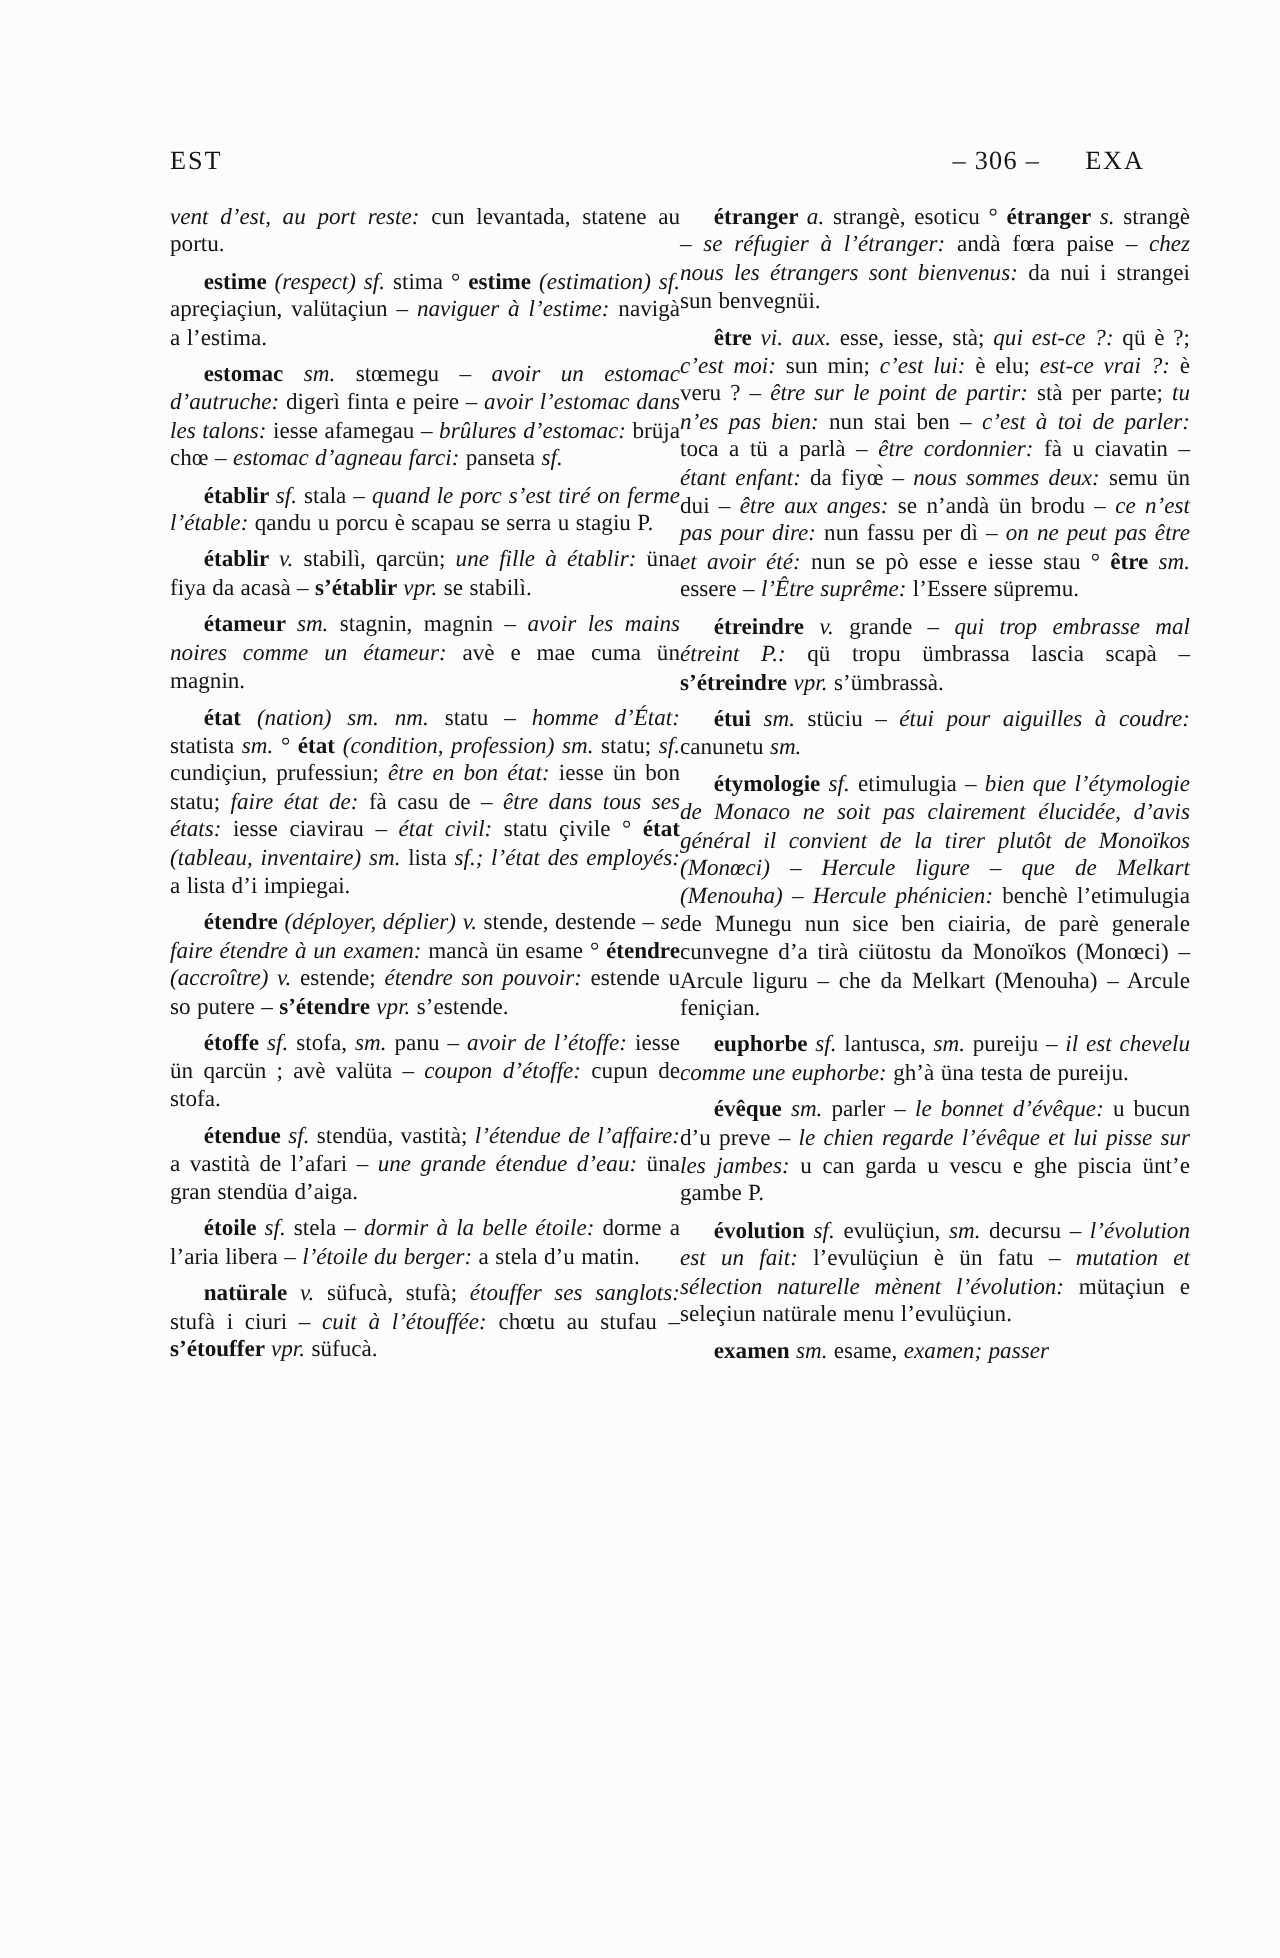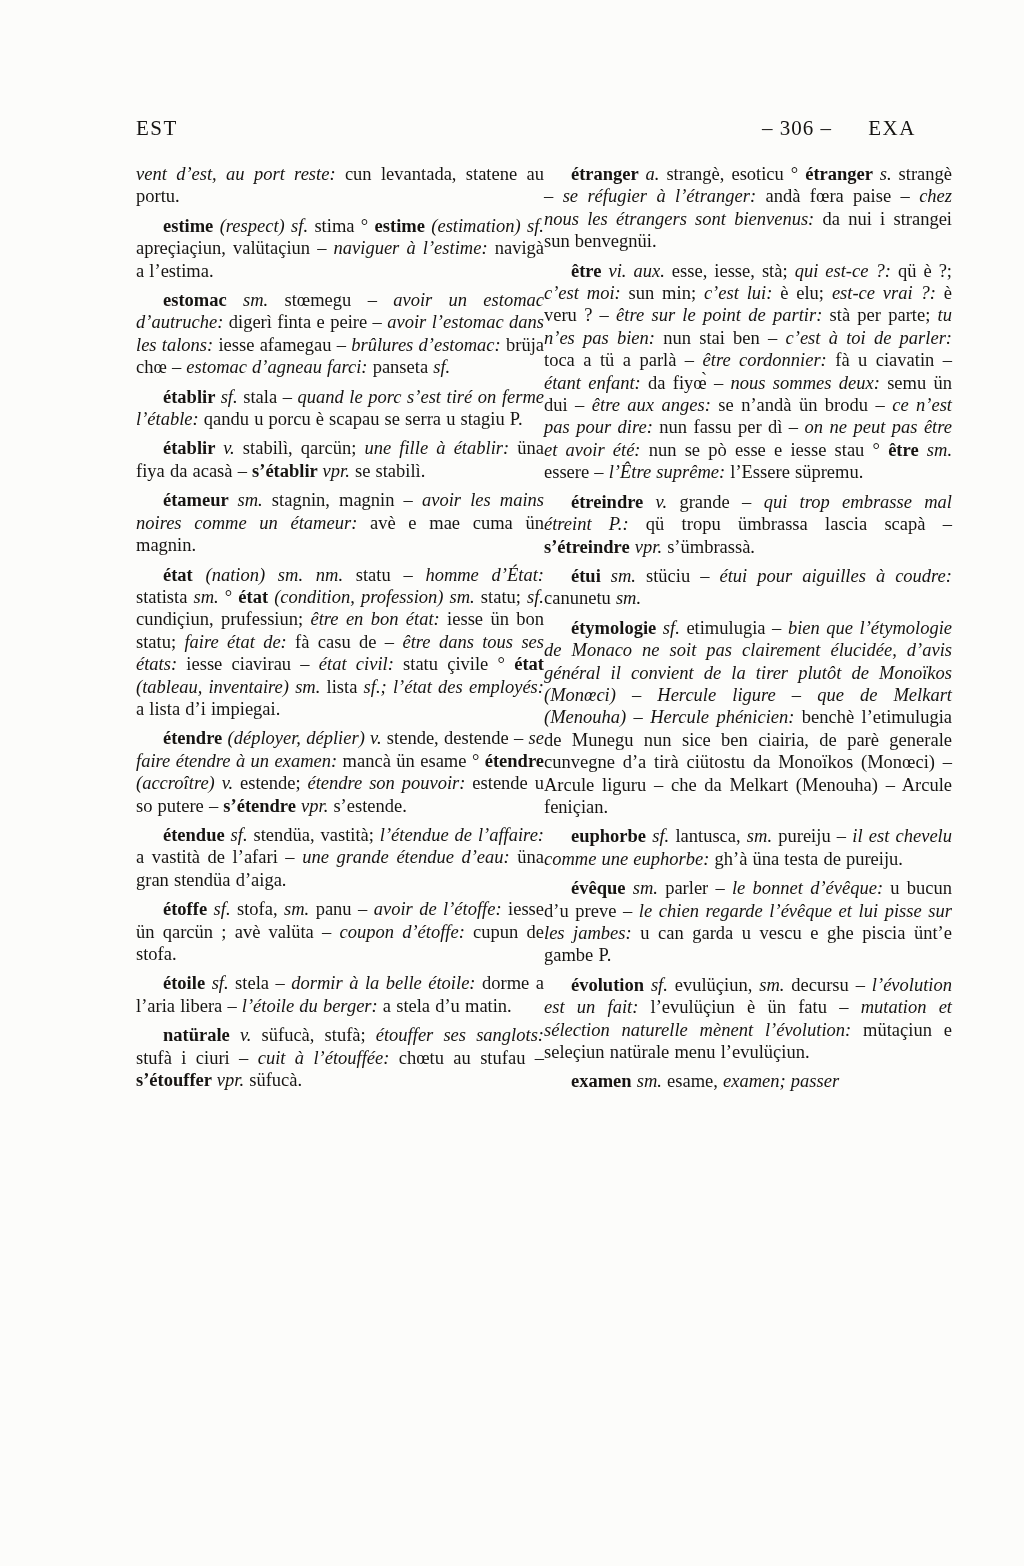--- a/index.html
+++ b/index.html
@@ -83,22 +83,22 @@
   <div class="columns">
     <div class="col">
         <p class="entry cont"><span class="i">vent d’est, au port reste: </span><span class="r">cun levantada, statene au portu.</span></p>
         <p class="entry"><span class="b">estime </span><span class="i">(respect) sf. </span><span class="r">stima ° </span><span class="b">estime </span><span class="i">(estimation) sf. </span><span class="r">apreçiaçiun, valütaçiun – </span><span class="i">naviguer à l’estime: </span><span class="r">navigà a l’estima.</span></p>
         <p class="entry"><span class="b">estomac </span><span class="i">sm. </span><span class="r">stœmegu – </span><span class="i">avoir un estomac d’autruche: </span><span class="r">digerì finta e peire – </span><span class="i">avoir l’estomac dans les talons: </span><span class="r">iesse afamegau – </span><span class="i">brûlures d’estomac: </span><span class="r">brüja chœ – </span><span class="i">estomac d’agneau farci: </span><span class="r">panseta </span><span class="i">sf.</span></p>
         <p class="entry"><span class="b">établir </span><span class="i">sf. </span><span class="r">stala – </span><span class="i">quand le porc s’est tiré on ferme l’étable: </span><span class="r">qandu u porcu è scapau se serra u stagiu P.</span></p>
         <p class="entry"><span class="b">établir </span><span class="i">v. </span><span class="r">stabilì, qarcün; </span><span class="i">une fille à établir: </span><span class="r">üna fiya da acasà – </span><span class="b">s’établir </span><span class="i">vpr. </span><span class="r">se stabilì.</span></p>
         <p class="entry"><span class="b">étameur </span><span class="i">sm. </span><span class="r">stagnin, magnin – </span><span class="i">avoir les mains noires comme un étameur: </span><span class="r">avè e mae cuma ün magnin.</span></p>
         <p class="entry"><span class="b">état </span><span class="i">(nation) sm. nm. </span><span class="r">statu – </span><span class="i">homme d’État: </span><span class="r">statista </span><span class="i">sm. </span><span class="r">° </span><span class="b">état </span><span class="i">(condition, profession) sm. </span><span class="r">statu; </span><span class="i">sf. </span><span class="r">cundiçiun, prufessiun; </span><span class="i">être en bon état: </span><span class="r">iesse ün bon statu; </span><span class="i">faire état de: </span><span class="r">fà casu de – </span><span class="i">être dans tous ses états: </span><span class="r">iesse ciavirau – </span><span class="i">état civil: </span><span class="r">statu çivile ° </span><span class="b">état </span><span class="i">(tableau, inventaire) sm. </span><span class="r">lista </span><span class="i">sf.; l’état des employés: </span><span class="r">a lista d’i impiegai.</span></p>
         <p class="entry"><span class="b">étendre </span><span class="i">(déployer, déplier) v. </span><span class="r">stende, destende – </span><span class="i">se faire étendre à un examen: </span><span class="r">mancà ün esame ° </span><span class="b">étendre </span><span class="i">(accroître) v. </span><span class="r">estende; </span><span class="i">étendre son pouvoir: </span><span class="r">estende u so putere – </span><span class="b">s’étendre </span><span class="i">vpr. </span><span class="r">s’estende.</span></p>
+        <p class="entry"><span class="b">étoffe </span><span class="i">sf. </span><span class="r">stofa, </span><span class="i">sm. </span><span class="r">panu – </span><span class="i">avoir de l’étoffe: </span><span class="r">iesse ün qarcün ; avè valüta – </span><span class="i">coupon d’étoffe: </span><span class="r">cupun de stofa.</span></p>
         <p class="entry"><span class="b">étendue </span><span class="i">sf. </span><span class="r">stendüa, vastità; </span><span class="i">l’étendue de l’affaire: </span><span class="r">a vastità de l’afari – </span><span class="i">une grande étendue d’eau: </span><span class="r">üna gran stendüa d’aiga.</span></p>
-        <p class="entry"><span class="b">étoffe </span><span class="i">sf. </span><span class="r">stofa, </span><span class="i">sm. </span><span class="r">panu – </span><span class="i">avoir de l’étoffe: </span><span class="r">iesse ün qarcün ; avè valüta – </span><span class="i">coupon d’étoffe: </span><span class="r">cupun de stofa.</span></p>
         <p class="entry"><span class="b">étoile </span><span class="i">sf. </span><span class="r">stela – </span><span class="i">dormir à la belle étoile: </span><span class="r">dorme a l’aria libera – </span><span class="i">l’étoile du berger: </span><span class="r">a stela d’u matin.</span></p>
         <p class="entry"><span class="b">natürale </span><span class="i">v. </span><span class="r">süfucà, stufà; </span><span class="i">étouffer ses sanglots: </span><span class="r">stufà i ciuri – </span><span class="i">cuit à l’étouffée: </span><span class="r">chœtu au stufau – </span><span class="b">s’étouffer </span><span class="i">vpr. </span><span class="r">süfucà.</span></p>
       </div>
     <div class="col">
         <p class="entry"><span class="b">étranger </span><span class="i">a. </span><span class="r">strangè, esoticu ° </span><span class="b">étranger </span><span class="i">s. </span><span class="r">strangè – </span><span class="i">se réfugier à l’étranger: </span><span class="r">andà fœra paise – </span><span class="i">chez nous les étrangers sont bienvenus: </span><span class="r">da nui i strangei sun benvegnüi.</span></p>
         <p class="entry"><span class="b">être </span><span class="i">vi. aux. </span><span class="r">esse, iesse, stà; </span><span class="i">qui est-ce ?: </span><span class="r">qü è ?; </span><span class="i">c’est moi: </span><span class="r">sun min; </span><span class="i">c’est lui: </span><span class="r">è elu; </span><span class="i">est-ce vrai ?: </span><span class="r">è veru ? – </span><span class="i">être sur le point de partir: </span><span class="r">stà per parte; </span><span class="i">tu n’es pas bien: </span><span class="r">nun stai ben – </span><span class="i">c’est à toi de parler: </span><span class="r">toca a tü a parlà – </span><span class="i">être cordonnier: </span><span class="r">fà u ciavatin – </span><span class="i">étant enfant: </span><span class="r">da fiyœ̀ – </span><span class="i">nous sommes deux: </span><span class="r">semu ün dui – </span><span class="i">être aux anges: </span><span class="r">se n’andà ün brodu – </span><span class="i">ce n’est pas pour dire: </span><span class="r">nun fassu per dì – </span><span class="i">on ne peut pas être et avoir été: </span><span class="r">nun se pò esse e iesse stau ° </span><span class="b">être </span><span class="i">sm. </span><span class="r">essere – </span><span class="i">l’Être suprême: </span><span class="r">l’Essere süpremu.</span></p>
         <p class="entry"><span class="b">étreindre </span><span class="i">v. </span><span class="r">grande – </span><span class="i">qui trop embrasse mal étreint P.: </span><span class="r">qü tropu ümbrassa lascia scapà – </span><span class="b">s’étreindre </span><span class="i">vpr. </span><span class="r">s’ümbrassà.</span></p>
         <p class="entry"><span class="b">étui </span><span class="i">sm. </span><span class="r">stüciu – </span><span class="i">étui pour aiguilles à coudre: </span><span class="r">canunetu </span><span class="i">sm.</span></p>
         <p class="entry"><span class="b">étymologie </span><span class="i">sf. </span><span class="r">etimulugia – </span><span class="i">bien que l’étymologie de Monaco ne soit pas clairement élucidée, d’avis général il convient de la tirer plutôt de Monoïkos (Monœci) – Hercule ligure – que de Melkart (Menouha) – Hercule phénicien: </span><span class="r">benchè l’etimulugia de Munegu nun sice ben ciairia, de parè generale cunvegne d’a tirà ciütostu da Monoïkos (Monœci) – Arcule liguru – che da Melkart (Menouha) – Arcule feniçian.</span></p>
         <p class="entry"><span class="b">euphorbe </span><span class="i">sf. </span><span class="r">lantusca, </span><span class="i">sm. </span><span class="r">pureiju – </span><span class="i">il est chevelu comme une euphorbe: </span><span class="r">gh’à üna testa de pureiju.</span></p>

